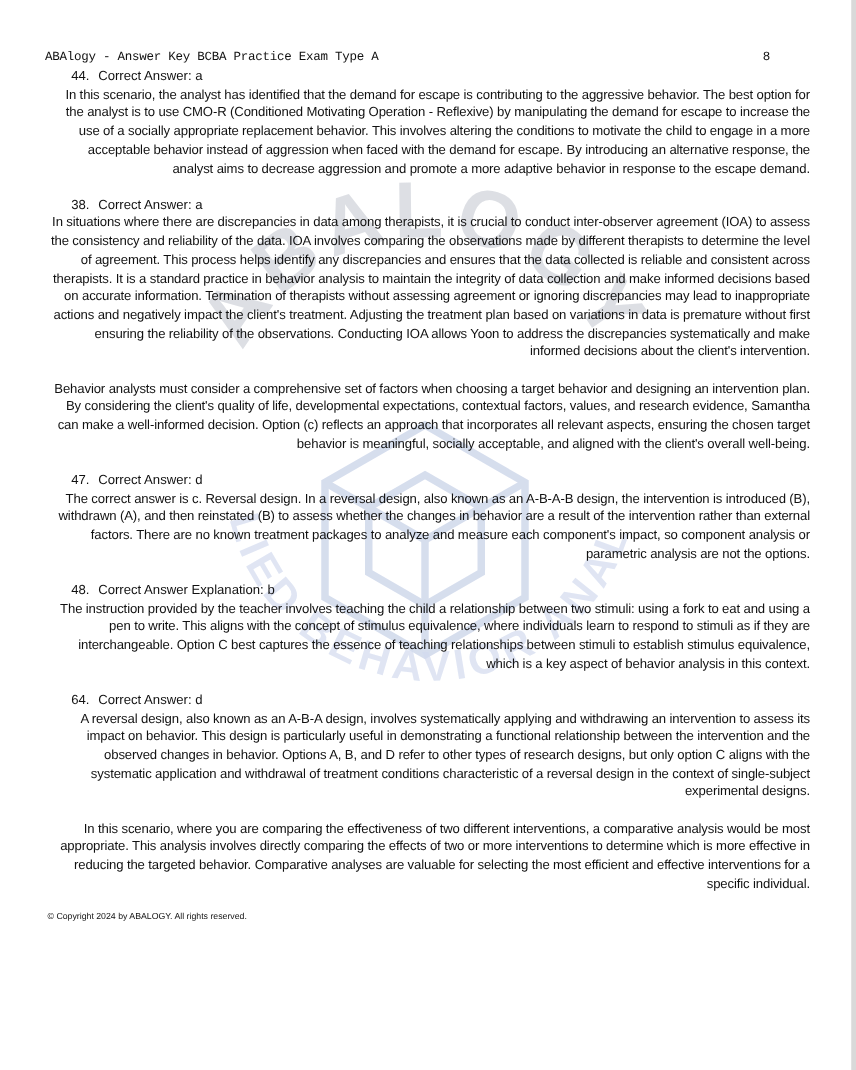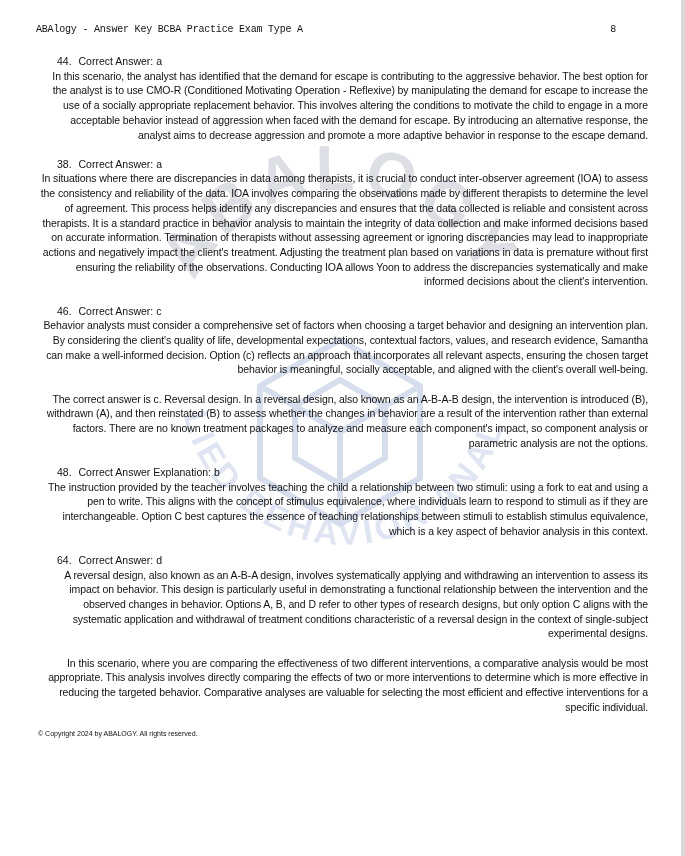--- a/index.html
+++ b/index.html
@@ -3,21 +3,21 @@
 <meta charset="utf-8">
 <style>
   html, body { margin: 0; padding: 0; background: #ffffff; }
   body { width: 685px; height: 856px; position: relative; overflow: hidden; }
   .page {
     position: absolute; left: 0; top: 0; width: 681px; height: 856px;
     background: #ffffff; border-right: 4px solid #d9d9d9;
   }
   .watermark { position: absolute; left: 0; top: 0; width: 681px; height: 856px; pointer-events: none; }
   .header {
-    position: absolute; left: 36px; top: 24px; width: 580px;
+    position: absolute; left: 36px; top: 41px; width: 580px;
     font-family: "Liberation Mono", "DejaVu Sans Mono", monospace;
     font-size: 10px; color: #111; letter-spacing: -0.2px;
   }
   .header .page-num { position: absolute; right: 0; top: 0; }
   .content {
     position: absolute; left: 38px; top: 54px; width: 610px;
     font-family: "Liberation Sans", "DejaVu Sans", sans-serif;
     font-size: 10.5px; line-height: 14.7px; color: #111;
   }
   .item { margin-bottom: 14.5px; }
@@ -61,24 +61,24 @@
   <div class="content">
     <div class="item">
       <span class="item-heading"><span class="num">44.</span> <span>Correct Answer: a</span></span>
       <span class="item-body">In this scenario, the analyst has identified that the demand for escape is contributing to the aggressive behavior. The best option for the analyst is to use CMO-R (Conditioned Motivating Operation - Reflexive) by manipulating the demand for escape to increase the use of a socially appropriate replacement behavior. This involves altering the conditions to motivate the child to engage in a more acceptable behavior instead of aggression when faced with the demand for escape. By introducing an alternative response, the analyst aims to decrease aggression and promote a more adaptive behavior in response to the escape demand.</span>
     </div>
     <div class="item">
       <span class="item-heading"><span class="num">38.</span> <span>Correct Answer: a</span></span>
       <span class="item-body">In situations where there are discrepancies in data among therapists, it is crucial to conduct inter-observer agreement (IOA) to assess the consistency and reliability of the data. IOA involves comparing the observations made by different therapists to determine the level of agreement. This process helps identify any discrepancies and ensures that the data collected is reliable and consistent across therapists. It is a standard practice in behavior analysis to maintain the integrity of data collection and make informed decisions based on accurate information. Termination of therapists without assessing agreement or ignoring discrepancies may lead to inappropriate actions and negatively impact the client's treatment. Adjusting the treatment plan based on variations in data is premature without first ensuring the reliability of the observations. Conducting IOA allows Yoon to address the discrepancies systematically and make informed decisions about the client's intervention.</span>
     </div>
     <div class="item">
-      <span class="item-heading"><span class="num">46.</span> <span>Correct Answer: c</span></span>
       <span class="item-body">Behavior analysts must consider a comprehensive set of factors when choosing a target behavior and designing an intervention plan. By considering the client's quality of life, developmental expectations, contextual factors, values, and research evidence, Samantha can make a well-informed decision. Option (c) reflects an approach that incorporates all relevant aspects, ensuring the chosen target behavior is meaningful, socially acceptable, and aligned with the client's overall well-being.</span>
     </div>
     <div class="item">
+      <span class="item-heading"><span class="num">47.</span> <span>Correct Answer: d</span></span>
       <span class="item-body">The correct answer is c. Reversal design. In a reversal design, also known as an A-B-A-B design, the intervention is introduced (B), withdrawn (A), and then reinstated (B) to assess whether the changes in behavior are a result of the intervention rather than external factors. There are no known treatment packages to analyze and measure each component's impact, so component analysis or parametric analysis are not the options.</span>
     </div>
     <div class="item">
       <span class="item-heading"><span class="num">48.</span> <span>Correct Answer Explanation: b</span></span>
       <span class="item-body">The instruction provided by the teacher involves teaching the child a relationship between two stimuli: using a fork to eat and using a pen to write. This aligns with the concept of stimulus equivalence, where individuals learn to respond to stimuli as if they are interchangeable. Option C best captures the essence of teaching relationships between stimuli to establish stimulus equivalence, which is a key aspect of behavior analysis in this context.</span>
     </div>
     <div class="item">
       <span class="item-heading"><span class="num">64.</span> <span>Correct Answer: d</span></span>
       <span class="item-body">A reversal design, also known as an A-B-A design, involves systematically applying and withdrawing an intervention to assess its impact on behavior. This design is particularly useful in demonstrating a functional relationship between the intervention and the observed changes in behavior. Options A, B, and D refer to other types of research designs, but only option C aligns with the systematic application and withdrawal of treatment conditions characteristic of a reversal design in the context of single-subject experimental designs.</span>
     </div>

